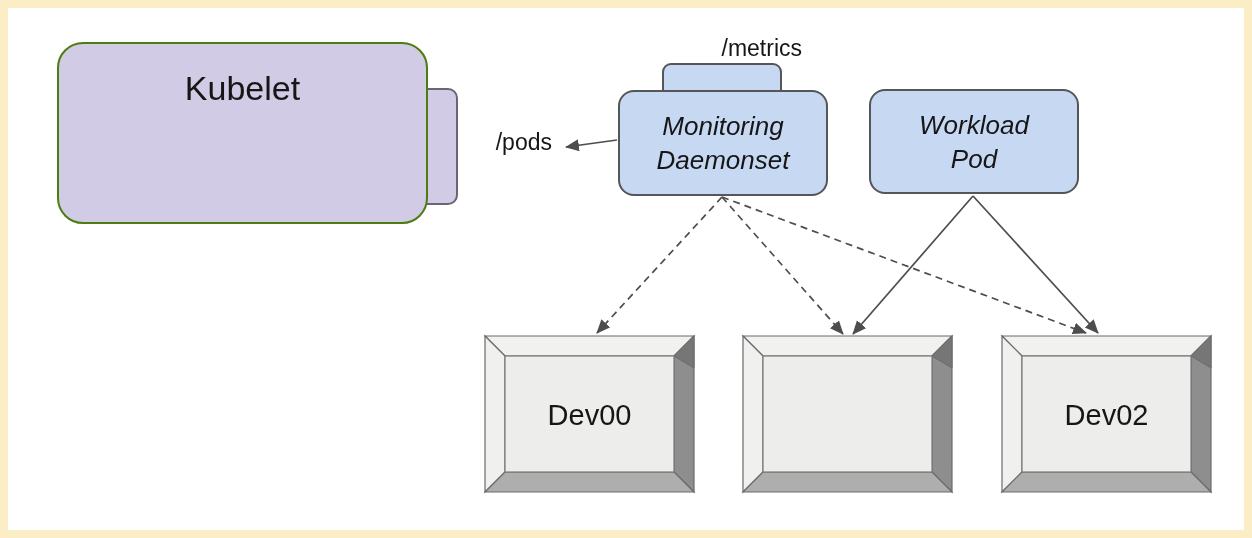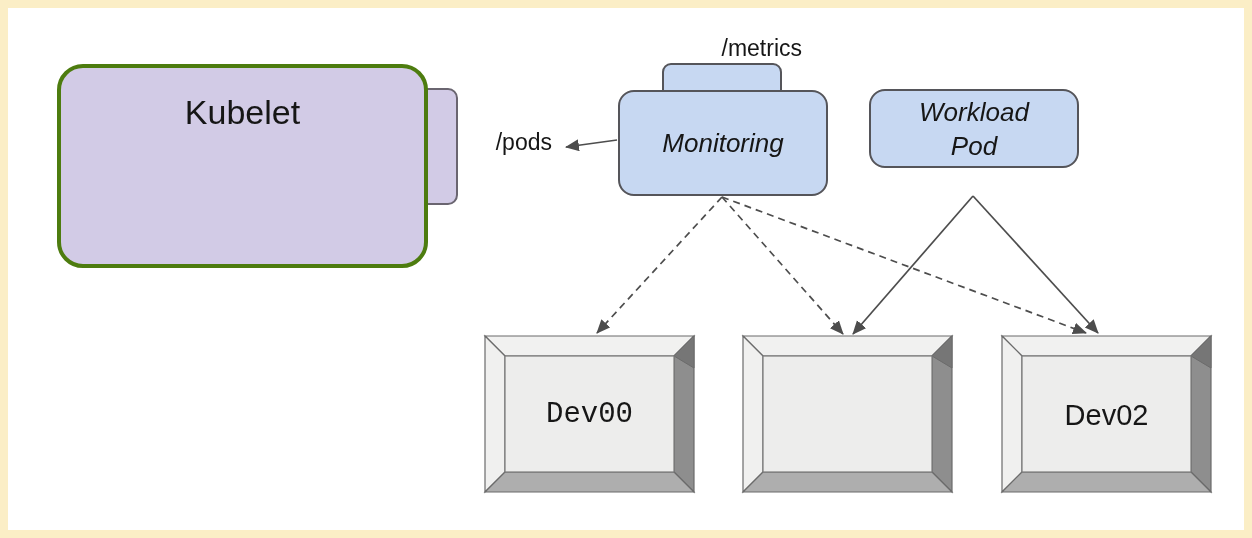--- a/index.html
+++ b/index.html
@@ -10,46 +10,46 @@
   .frame-border{
     position:absolute;inset:0;border:8px solid #fbeec6;z-index:10;pointer-events:none;
   }
   .layer{position:absolute;left:0;top:0;z-index:1;}
   .node{position:absolute;box-sizing:border-box;}
   .kubelet-shadow{
     left:378px;top:88px;width:80px;height:117px;background:#d2cbe6;
     border:2px solid #6a6570;border-radius:10px;z-index:2;
   }
   .kubelet{
-    left:57px;top:64px;width:371px;height:204px;background:#d2cbe6;
-    border:4px solid #4d7c0f;border-radius:26px;z-index:3;
+    left:57px;top:42px;width:371px;height:182px;background:#d2cbe6;
+    border:2px solid #4d7c0f;border-radius:26px;z-index:3;
     display:flex;justify-content:center;align-items:flex-start;
   }
   .kubelet .lbl{font-size:34px;line-height:36px;margin-top:26px;}
   .metrics-tab{
     left:662px;top:63px;width:120px;height:46px;background:#c7d8f2;
     border:2px solid #55555a;border-radius:9px;z-index:2;
   }
   .podbox{
     background:#c7d8f2;border:2px solid #55555a;border-radius:16px;z-index:3;
     display:flex;flex-direction:column;justify-content:center;align-items:center;
     font-size:26px;line-height:34px;text-align:right;font-style:italic;
   }
   .daemonset{left:618px;top:90px;width:210px;height:106px;}
-  .workload{left:869px;top:89px;width:210px;height:79px;}
+  .workload{left:869px;top:89px;width:210px;height:105px;}
   .endpoint{
     position:absolute;z-index:4;font-size:23px;line-height:26px;text-align:right;
   }
   .metrics-label{left:642px;top:35px;width:160px;}
   .pods-label{left:468px;top:129px;width:84px;}
   .dev-label{
     position:absolute;z-index:4;width:209px;text-align:center;
     font-size:29px;line-height:30px;top:400px;
   }
-  .dev-label.d0{left:485px;font-family:Liberation Mono, monospace;} .dev-label.d1{left:743px;} .dev-label.d2{left:1002px;text-align:center;}
+  .dev-label.d0{left:485px;} .dev-label.d1{left:743px;} .dev-label.d2{left:1002px;text-align:center;}
 </style>
 </head>
 <body>
 
 <div class="stage">
 
   <svg class="layer" width="1252" height="538" viewBox="0 0 1252 538">
     <defs>
       <marker id="arw" markerUnits="userSpaceOnUse" markerWidth="16" markerHeight="13" refX="13" refY="6" orient="auto">
         <path d="M0,0 L14,6 L0,12 Z" fill="#4d4d4d"></path>
@@ -94,20 +94,21 @@
   </svg>
 
   <div class="node kubelet-shadow"></div>
   <div class="node kubelet">
     <span class="lbl">Kubelet</span>
   </div>
 
   <div class="node metrics-tab"></div>
   <div class="node podbox daemonset">
     <span>Monitoring</span>
+    <span>Daemonset</span>
   </div>
 
   <div class="node podbox workload">
     <span>Workload</span>
     <span>Pod</span>
   </div>
 
   <div class="endpoint metrics-label">/metrics</div>
   <div class="endpoint pods-label">/pods</div>
 

